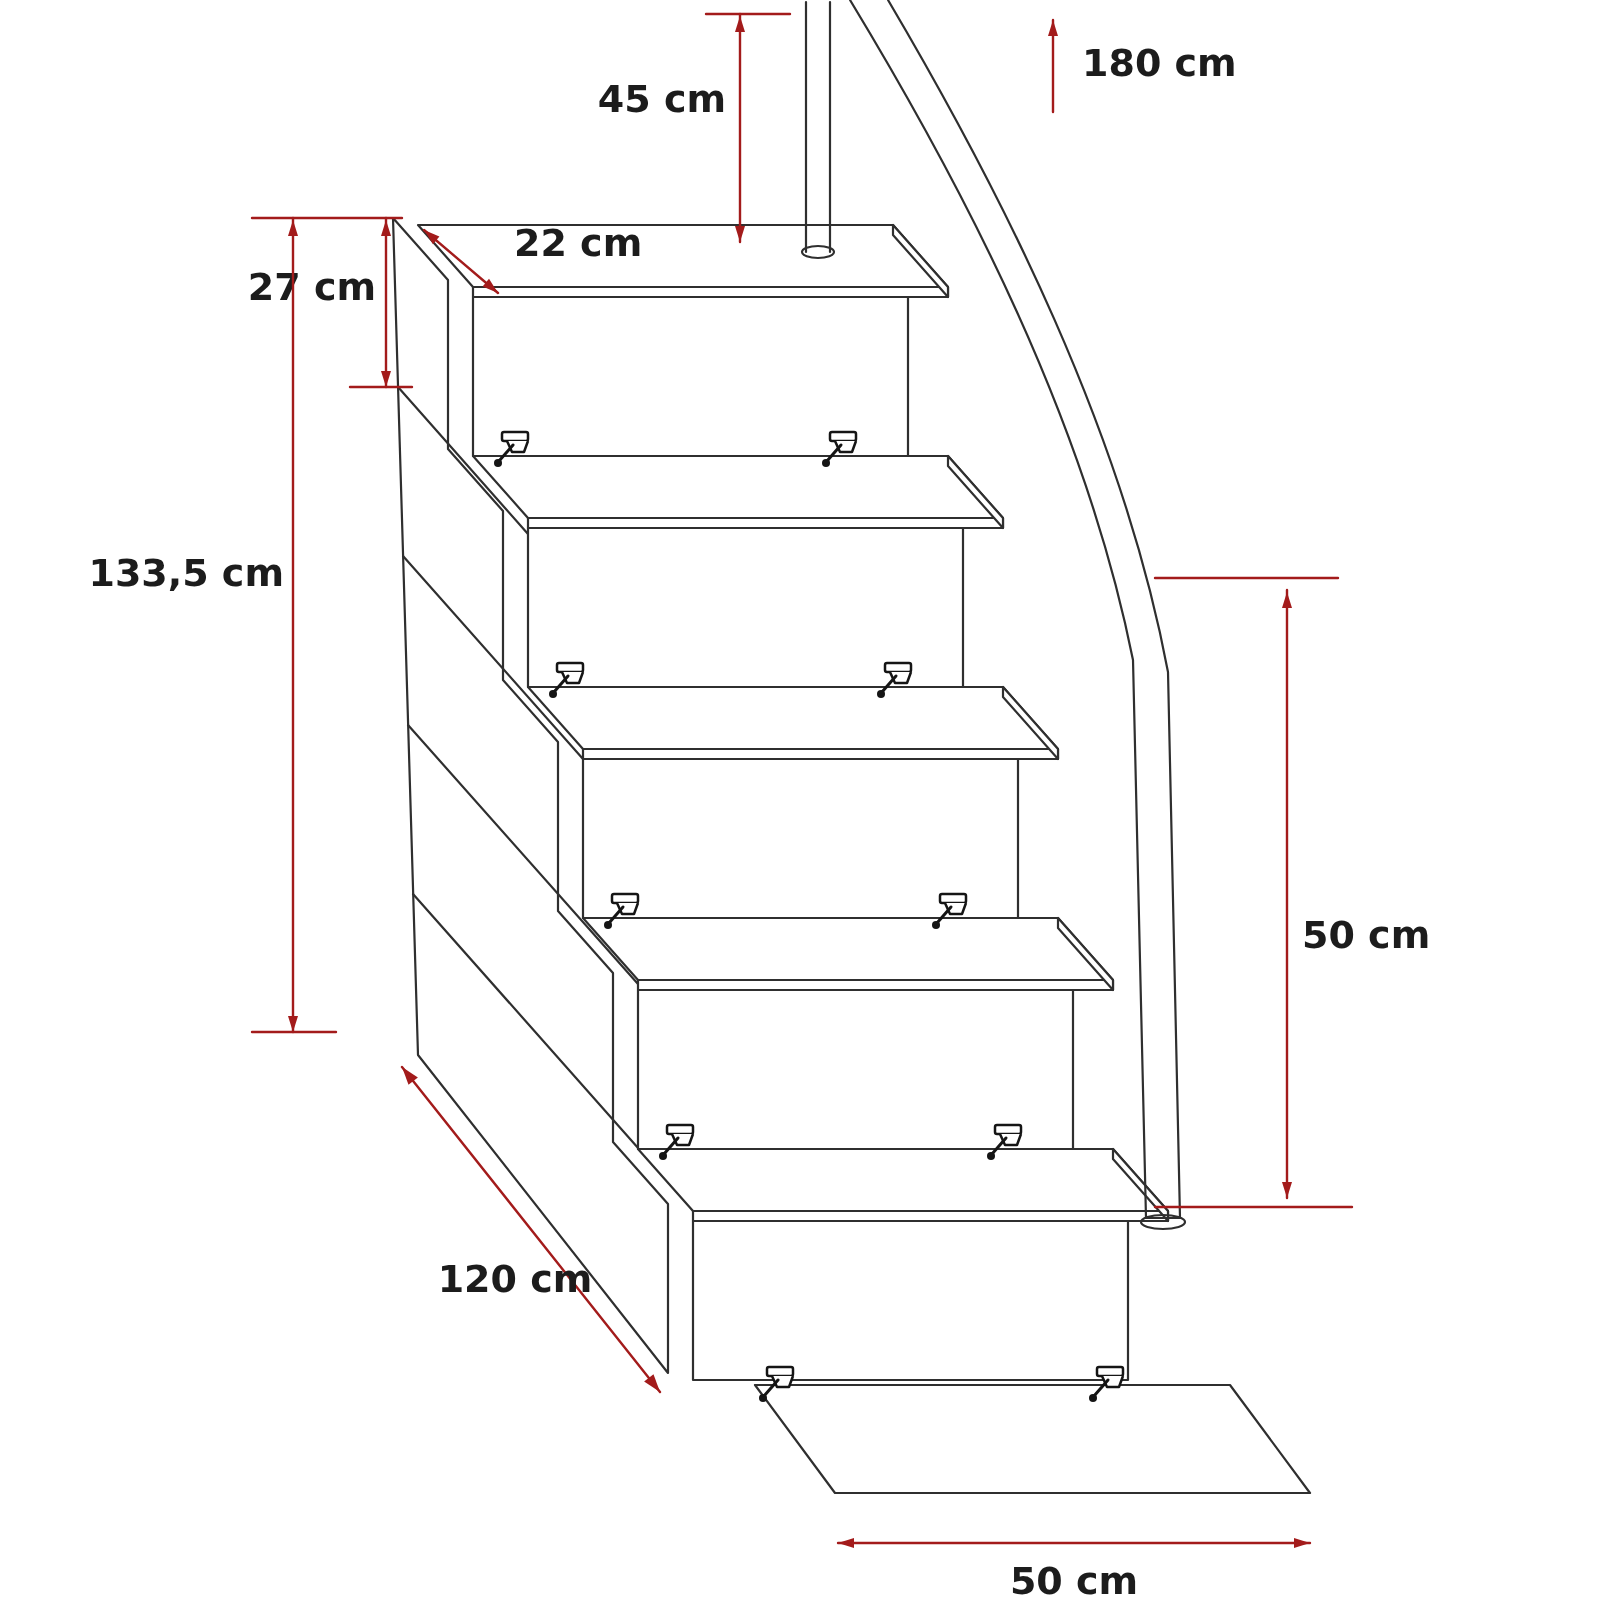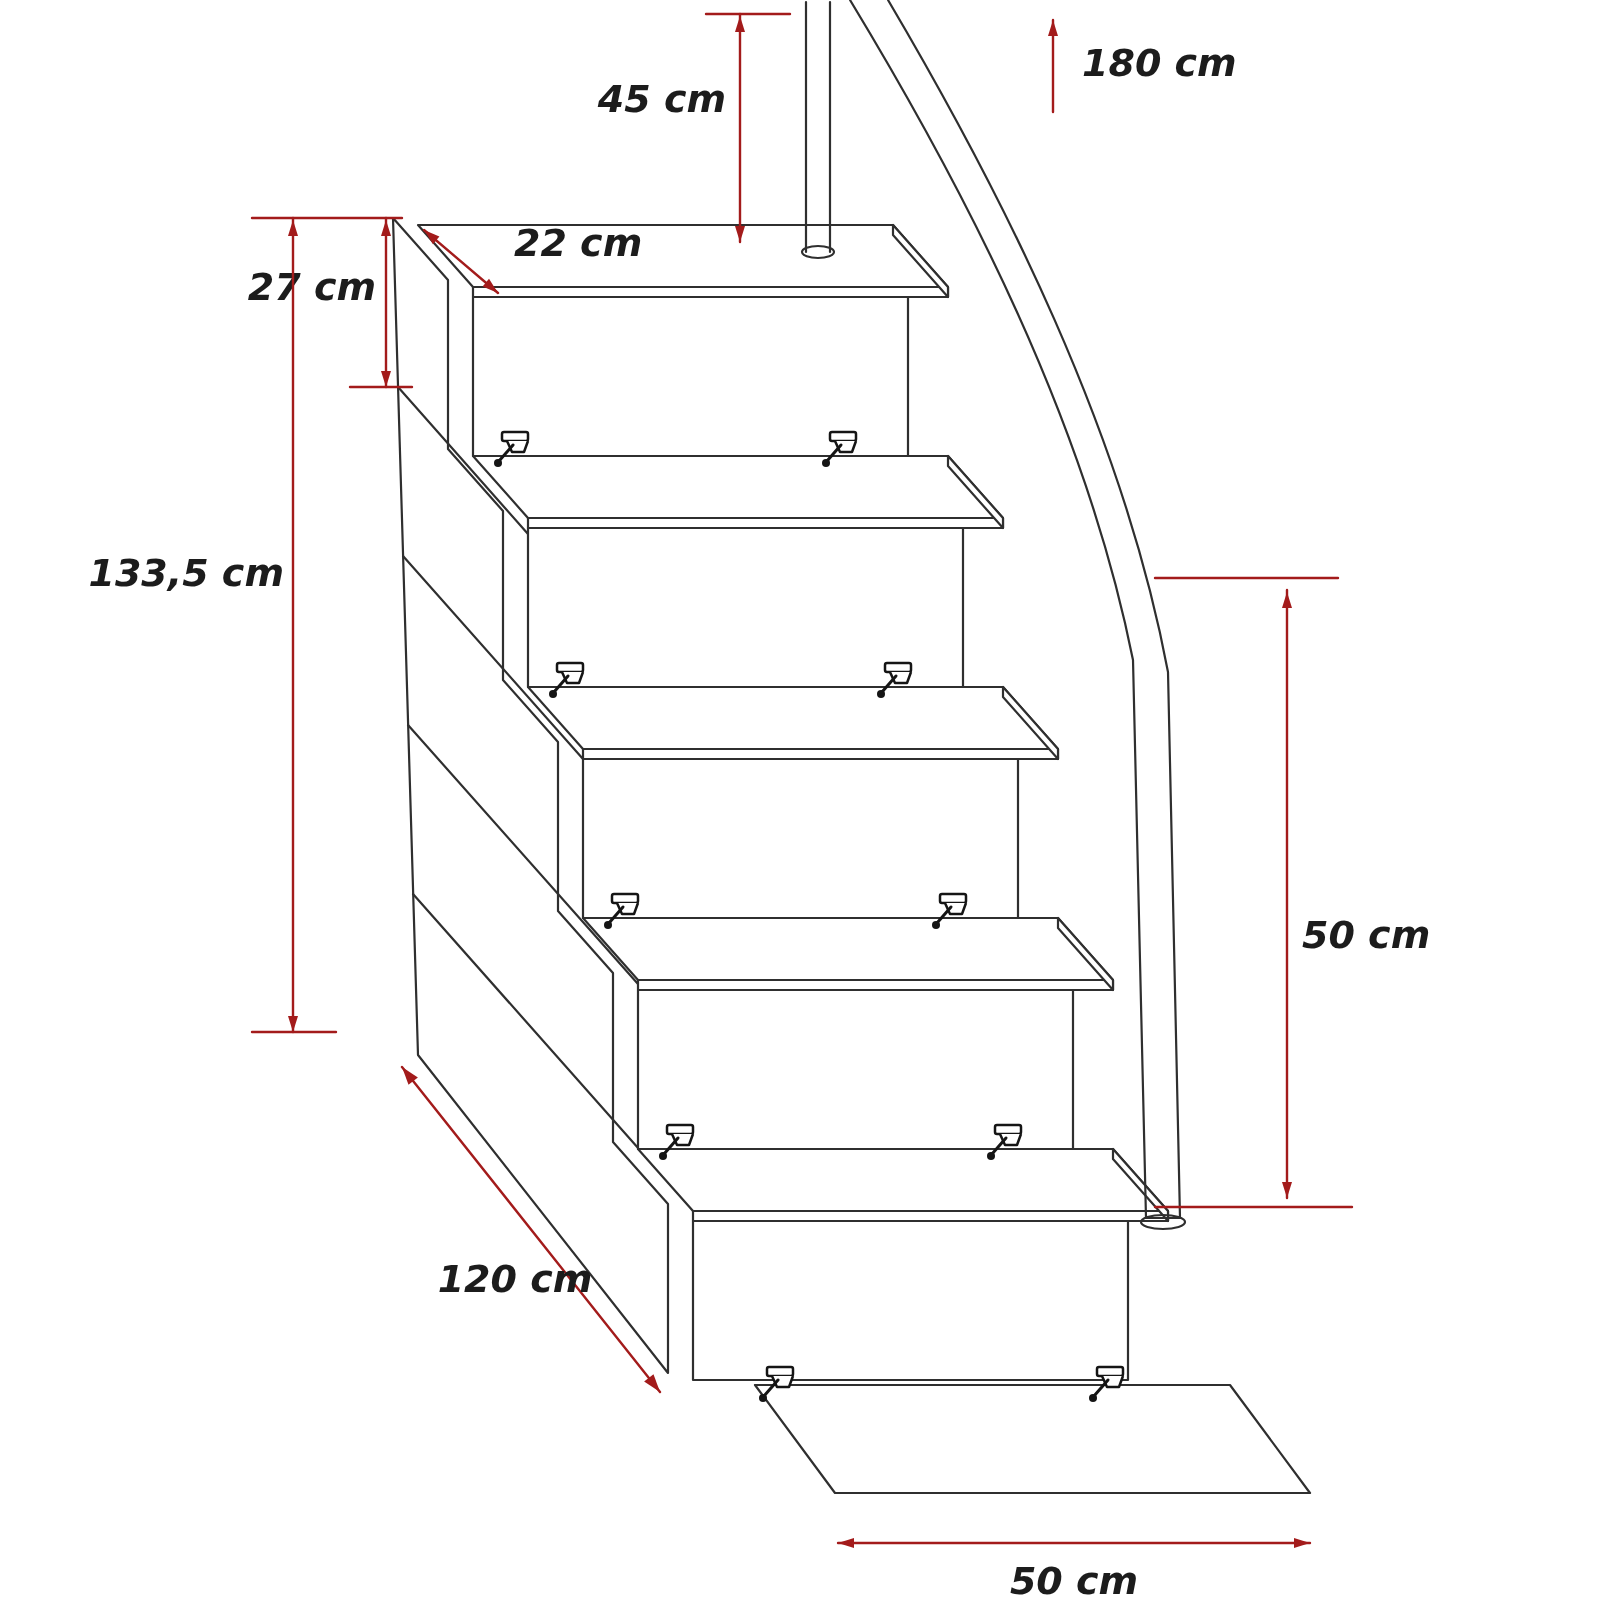--- a/index.html
+++ b/index.html
@@ -1,16 +1,16 @@
 <!DOCTYPE html>
 <html><head>
 <meta charset="utf-8">
 <style>
   html,body{margin:0;padding:0;background:#ffffff;}
-  .wrap{width:1600px;height:1600px;background:#ffffff;position:relative;overflow:hidden;font-style:italic;}
+  .wrap{width:1600px;height:1600px;background:#ffffff;position:relative;overflow:hidden;}
   svg{display:block;}
   .st  {stroke:#2f2f2f;stroke-width:2.2;fill:none;stroke-linejoin:round;stroke-linecap:round;}
   .stf {stroke:#2f2f2f;stroke-width:2.2;fill:#ffffff;stroke-linejoin:round;}
   .dim {stroke:#a31b1b;stroke-width:2.4;fill:none;stroke-linecap:round;}
   .dimf{fill:#a31b1b;stroke:none;}
   .dim-label{font-family:"DejaVu Sans",sans-serif;font-weight:700;font-size:38px;fill:#1c1c1c;}
   .hw  {fill:#ffffff;stroke:#151515;stroke-width:2.5;stroke-linejoin:round;}
   .hwl {stroke:#151515;stroke-width:3;stroke-linecap:round;}
   .hwf {fill:#151515;}
 </style>

